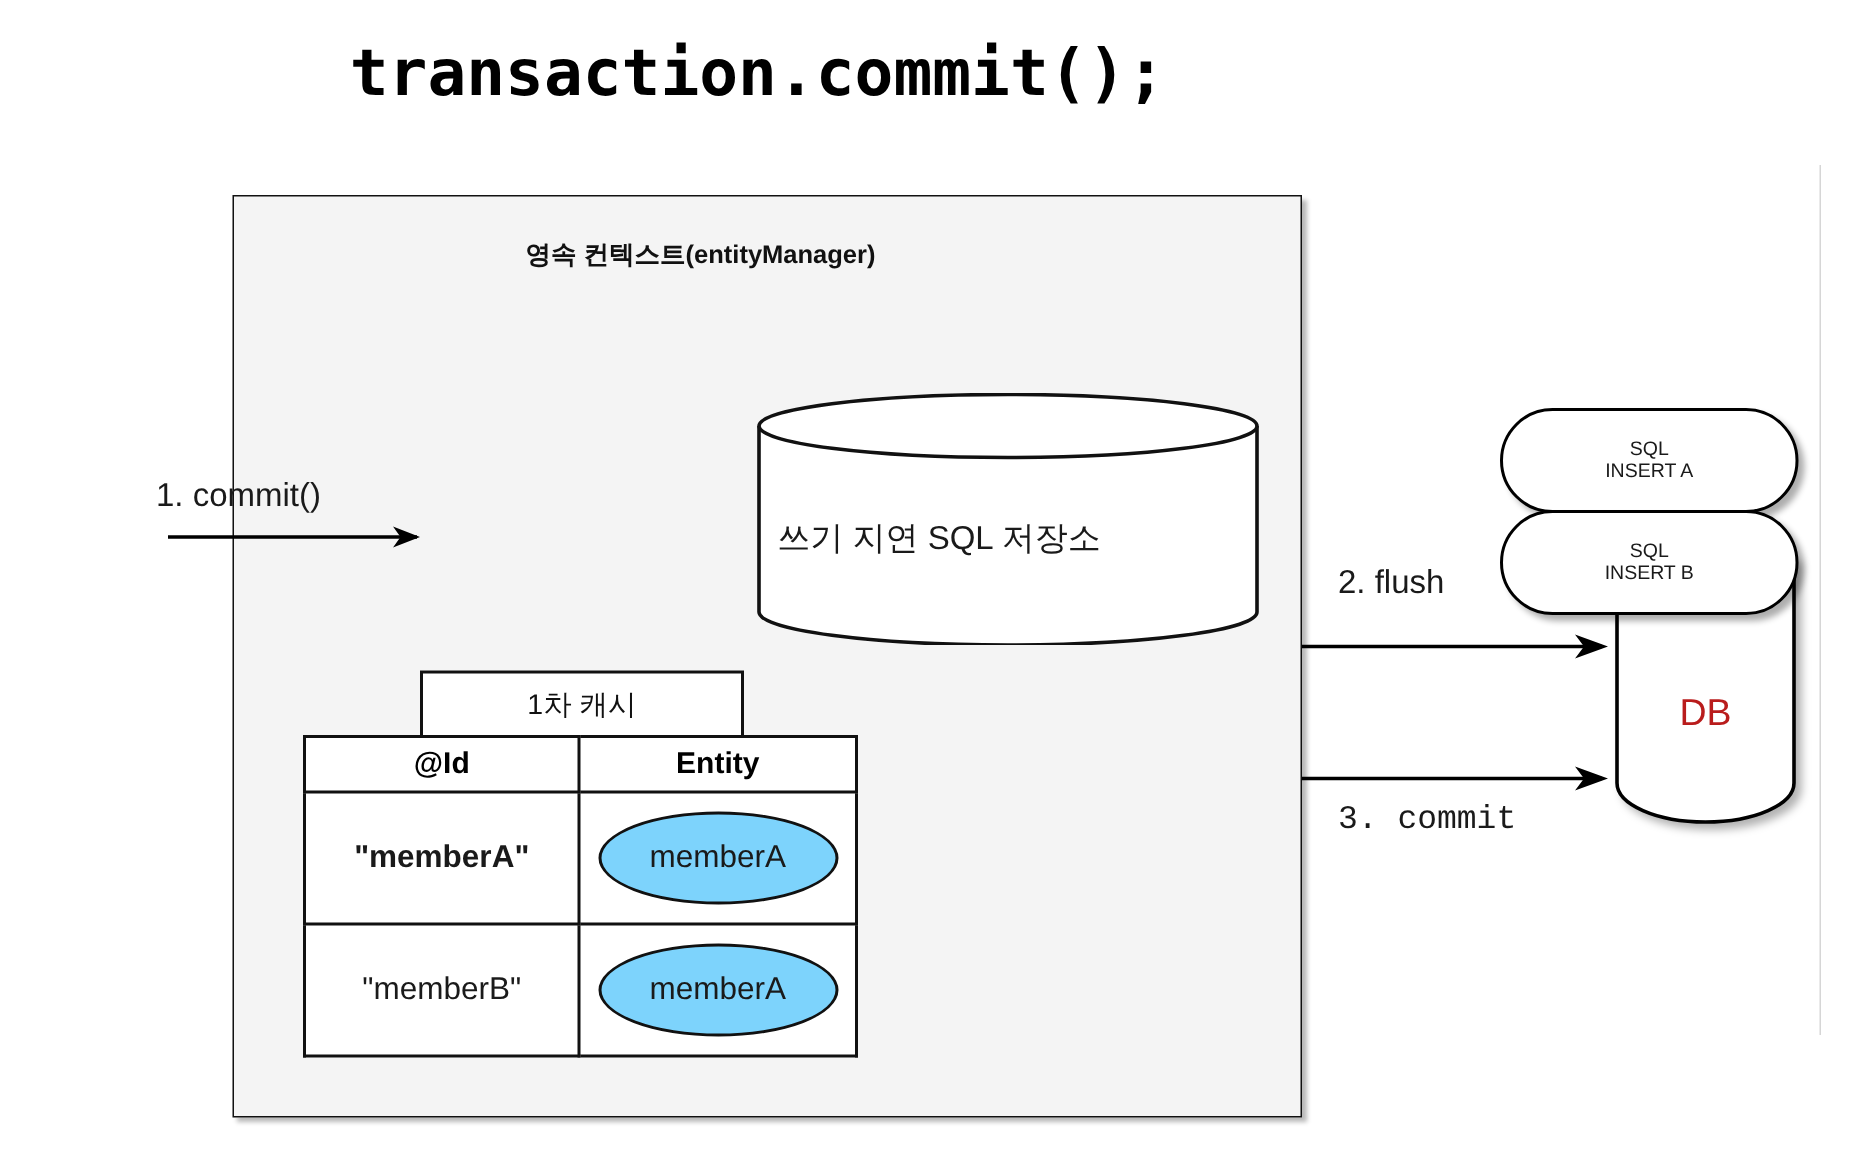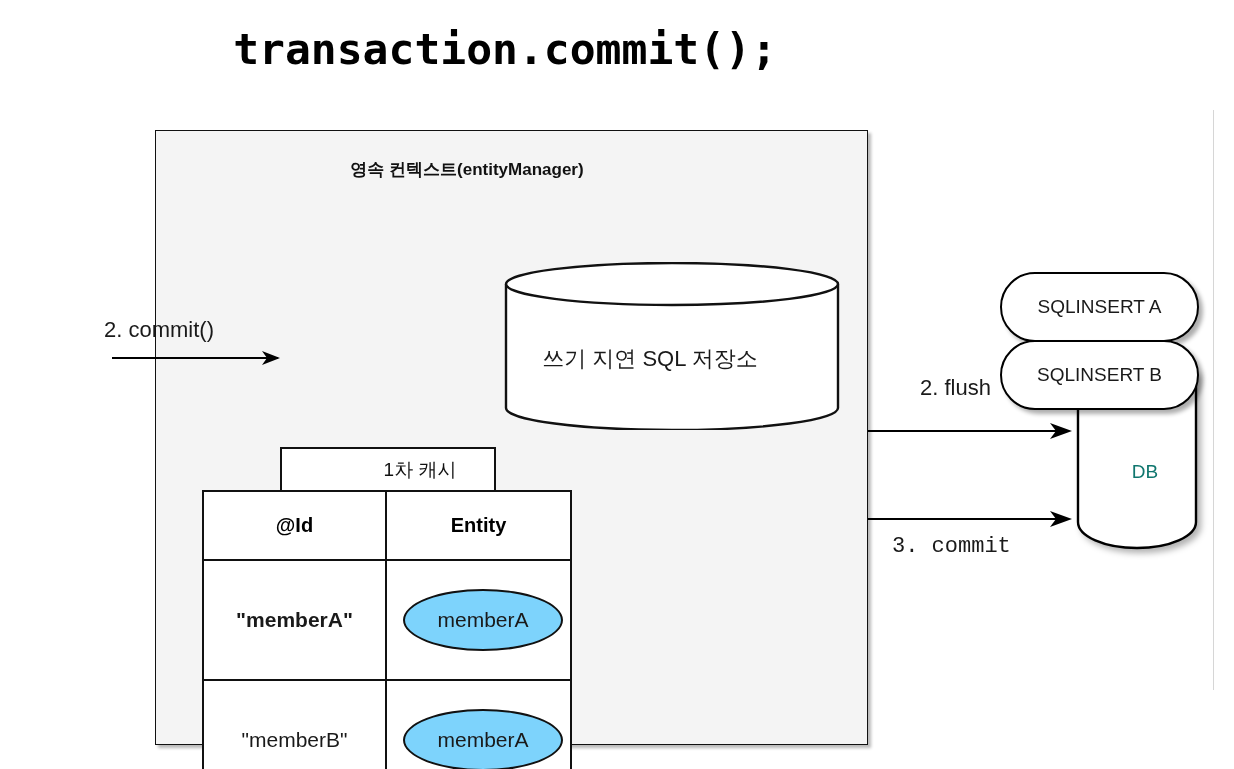--- a/index.html
+++ b/index.html
@@ -66,21 +66,21 @@
   #sql-store {
     position: absolute;
     left: 504px;
     top: 262px;
     width: 336px;
     height: 168px;
   }
   #sql-store svg { display: block; }
   #sql-store-label {
     position: absolute;
-    left: 504px;
+    left: 480px;
     top: 344px;
     width: 292px;
     text-align: center;
     font-size: 22px;
     color: #1a1a1a;
   }
 
   
   #cache-tab {
     position: absolute;
@@ -93,38 +93,37 @@
     box-sizing: border-box;
   }
   #cache-tab-label {
     position: absolute;
     left: 280px;
     top: 457px;
     width: 216px;
     text-align: center;
     font-size: 19px;
     color: #111111;
-    padding-left: 32px;
   }
 
   
   #cache-table {
     position: absolute;
     left: 202px;
     top: 490px;
     width: 368px;
     height: 208px;
     border-collapse: collapse;
     background: #ffffff;
     table-layout: fixed;
   }
   #cache-table th,
   #cache-table td {
     border: 2px solid #111111;
-    padding: 16px;
+    padding: 0;
     text-align: center;
     vertical-align: middle;
     background: #ffffff;
   }
   #cache-table th {
     height: 35px;
     font-size: 20px;
     font-weight: bold;
     color: #000000;
   }
@@ -158,38 +157,38 @@
   }
   .arrow svg { display: block; overflow: visible; }
 
   .arrow-label {
     position: absolute;
     font-size: 22px;
     color: #1a1a1a;
     white-space: nowrap;
   }
   #label-commit1 { left: 104px; top: 317px; }
-  #label-flush   { left: 920px; top: 375px; }
+  #label-flush   { left: 892px; top: 375px; }
   #label-commit3 { left: 892px; top: 534px; font-family: Liberation Mono, monospace; }
 
   
   .sql-pill {
     position: absolute;
     width: 199px;
     height: 70px;
     background: #ffffff;
     border: 2.2px solid #000000;
     border-radius: 35px;
     box-shadow: 4px 4px 4px rgba(0,0,0,0.32);
     box-sizing: border-box;
     display: flex;
-    flex-direction: row;
+    flex-direction: column;
     align-items: center;
     justify-content: center;
-    font-size: 19px;
+    font-size: 13px;
     line-height: 1.12;
     color: #1a1a1a;
     text-align: center;
   }
   #sql-insert-a { left: 1000px; top: 272px; z-index: 6; }
   #sql-insert-b { left: 1000px; top: 340px; z-index: 8; }
 
   
   #db-cylinder {
     position: absolute;
@@ -197,24 +196,24 @@
     top: 372px;
     width: 122px;
     height: 180px;
     z-index: 4;
   }
   #db-cylinder svg { display: block; overflow: visible; }
   #db-label {
     position: absolute;
     left: 1076px;
     top: 461px;
-    width: 138px;
-    text-align: center;
-    font-size: 19px;
-    color: #0f766e;
+    width: 122px;
+    text-align: center;
+    font-size: 25px;
+    color: #b91c1c;
     z-index: 5;
   }
 </style>
 </head>
 <body>
 
 <div id="title">transaction.commit();</div>
 
 <div class="guide-line" id="guide-right"></div>
 
@@ -258,21 +257,21 @@
     </tr>
   </tbody>
 </table>
 
 <div class="arrow" style="left:112px; top:348px;">
   <svg width="180" height="20" viewBox="0 0 180 20">
     <line x1="0" y1="10" x2="166" y2="10" stroke="#000000" stroke-width="2.2"></line>
     <path d="M168,10 L150,3 L155,10 L150,17 Z" fill="#000000"></path>
   </svg>
 </div>
-<div class="arrow-label" id="label-commit1">2. commit()</div>
+<div class="arrow-label" id="label-commit1">1. commit()</div>
 
 <div class="arrow" style="left:868px; top:421px;">
   <svg width="215" height="20" viewBox="0 0 215 20">
     <line x1="0" y1="10" x2="200" y2="10" stroke="#000000" stroke-width="2.2"></line>
     <path d="M204,10 L182,2 L188,10 L182,18 Z" fill="#000000"></path>
   </svg>
 </div>
 <div class="arrow-label" id="label-flush">2. flush</div>
 
 <div class="arrow" style="left:868px; top:509px;">

